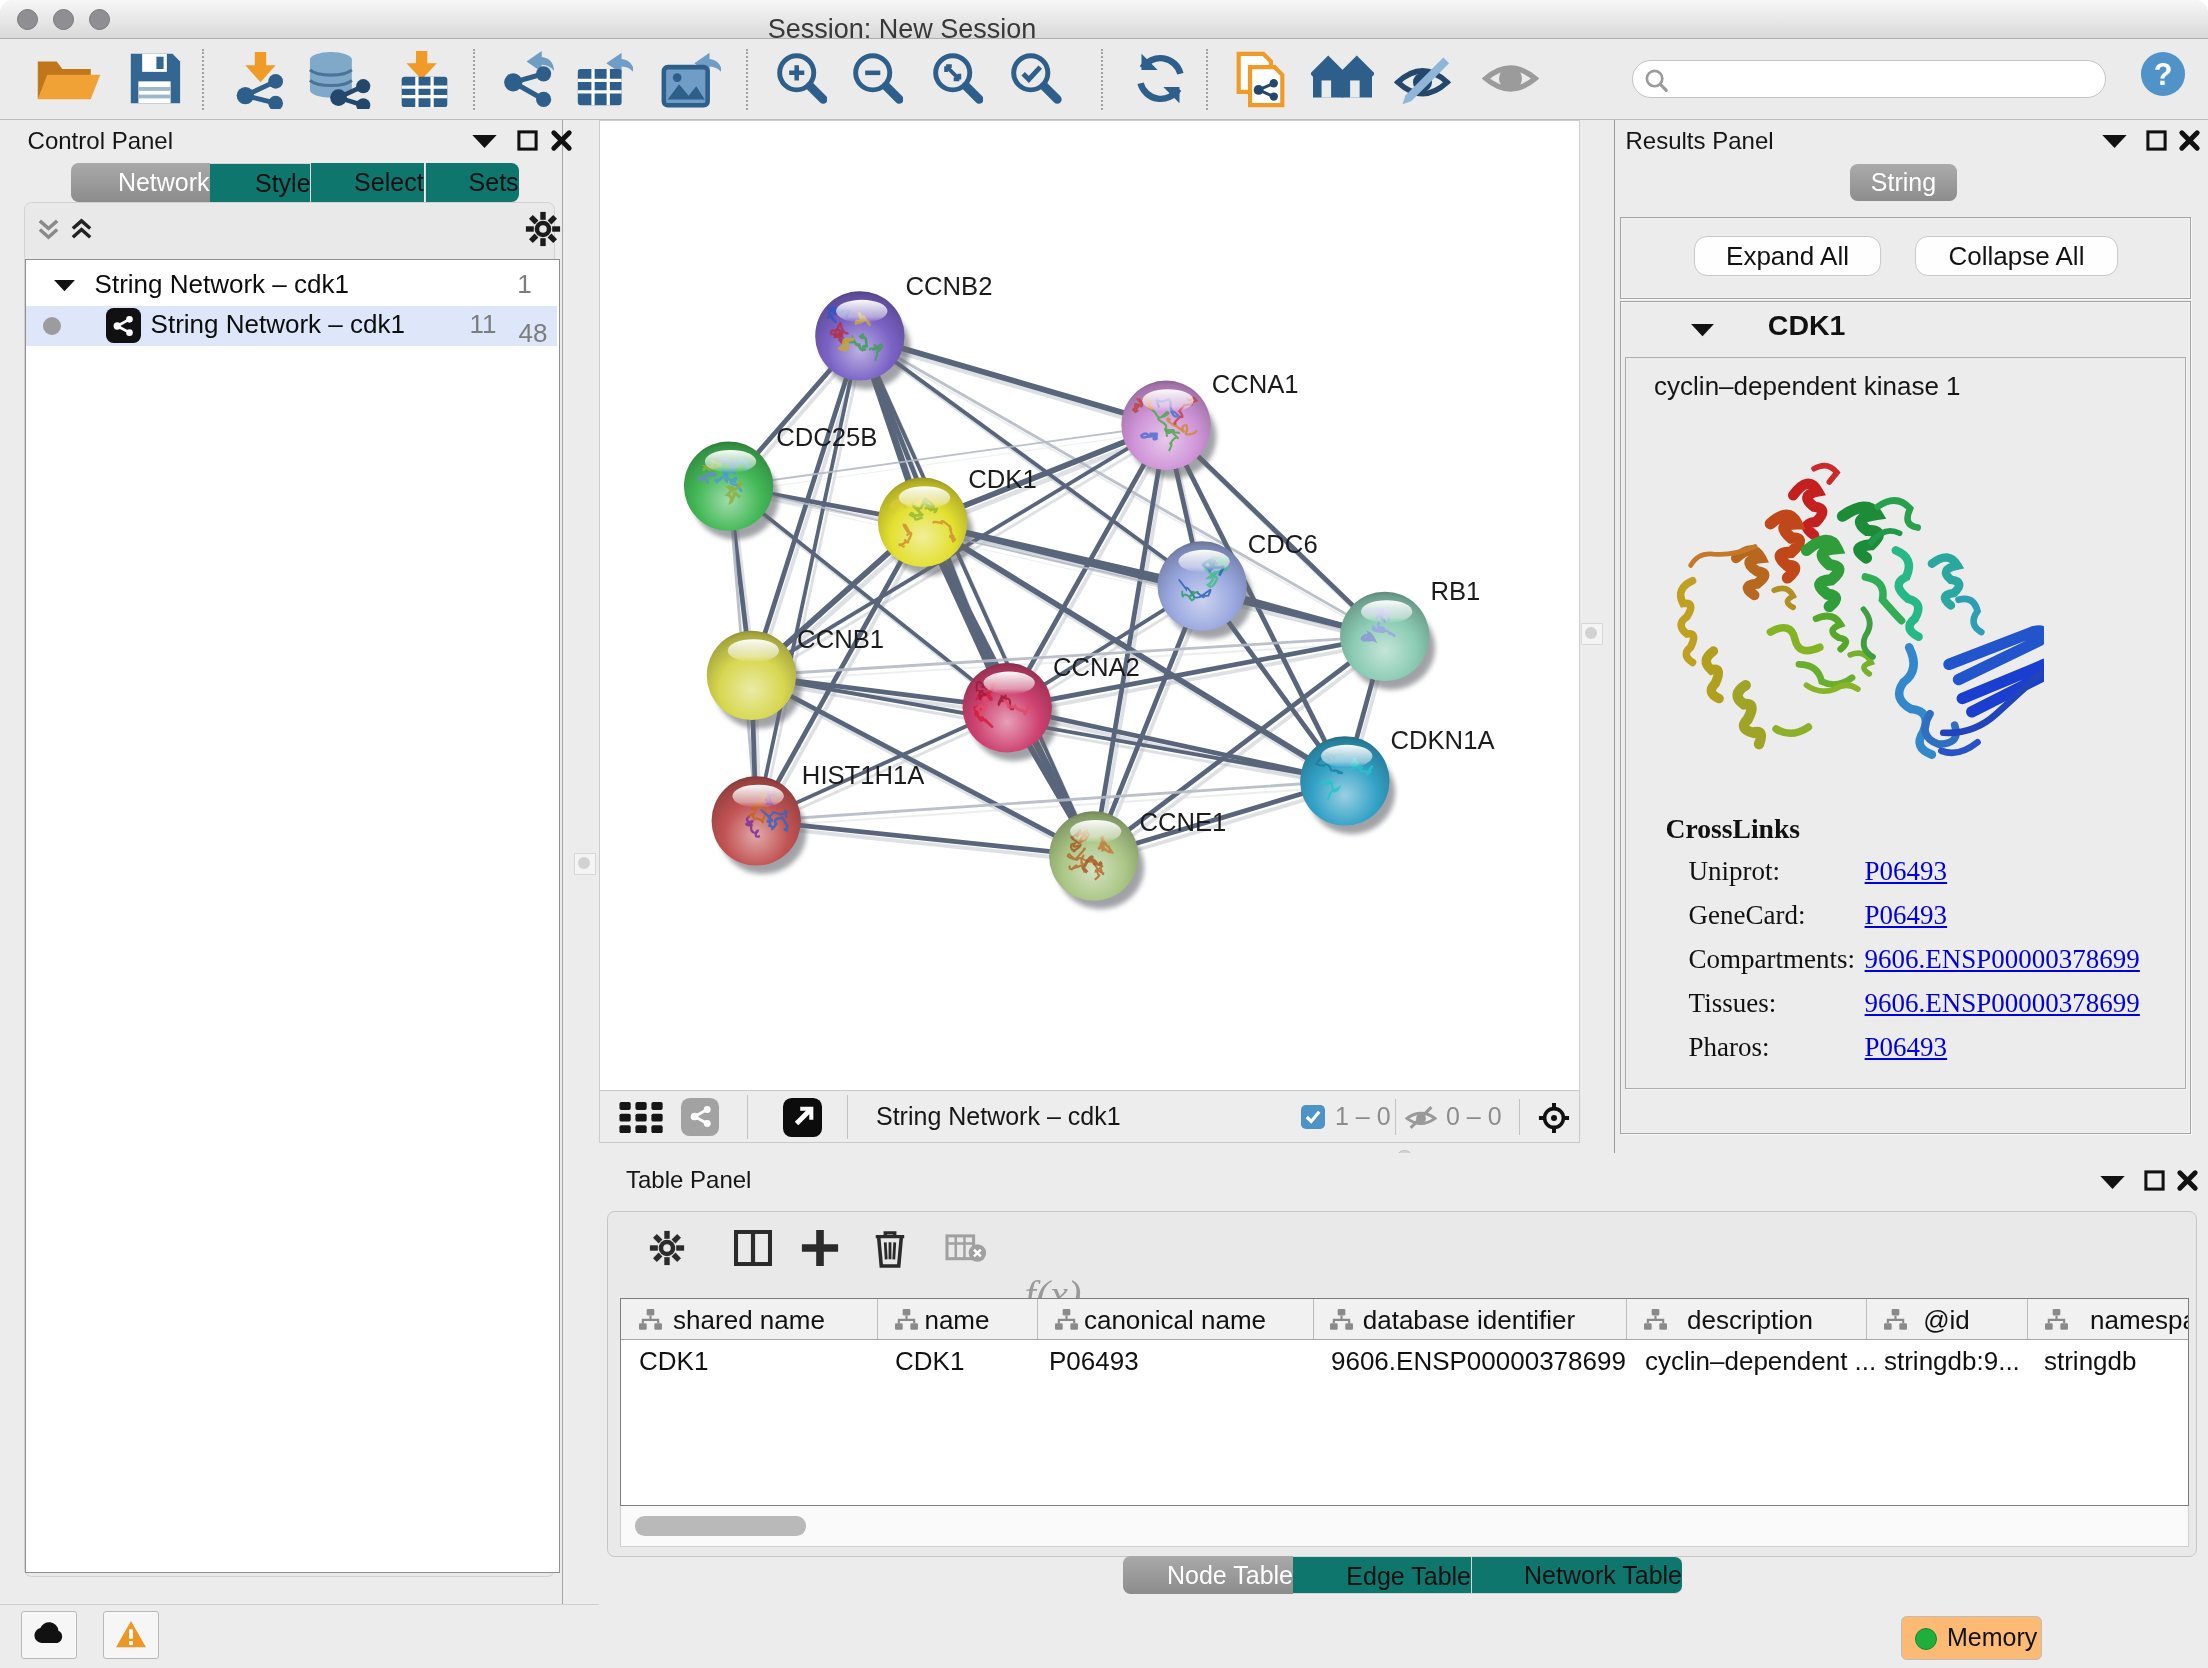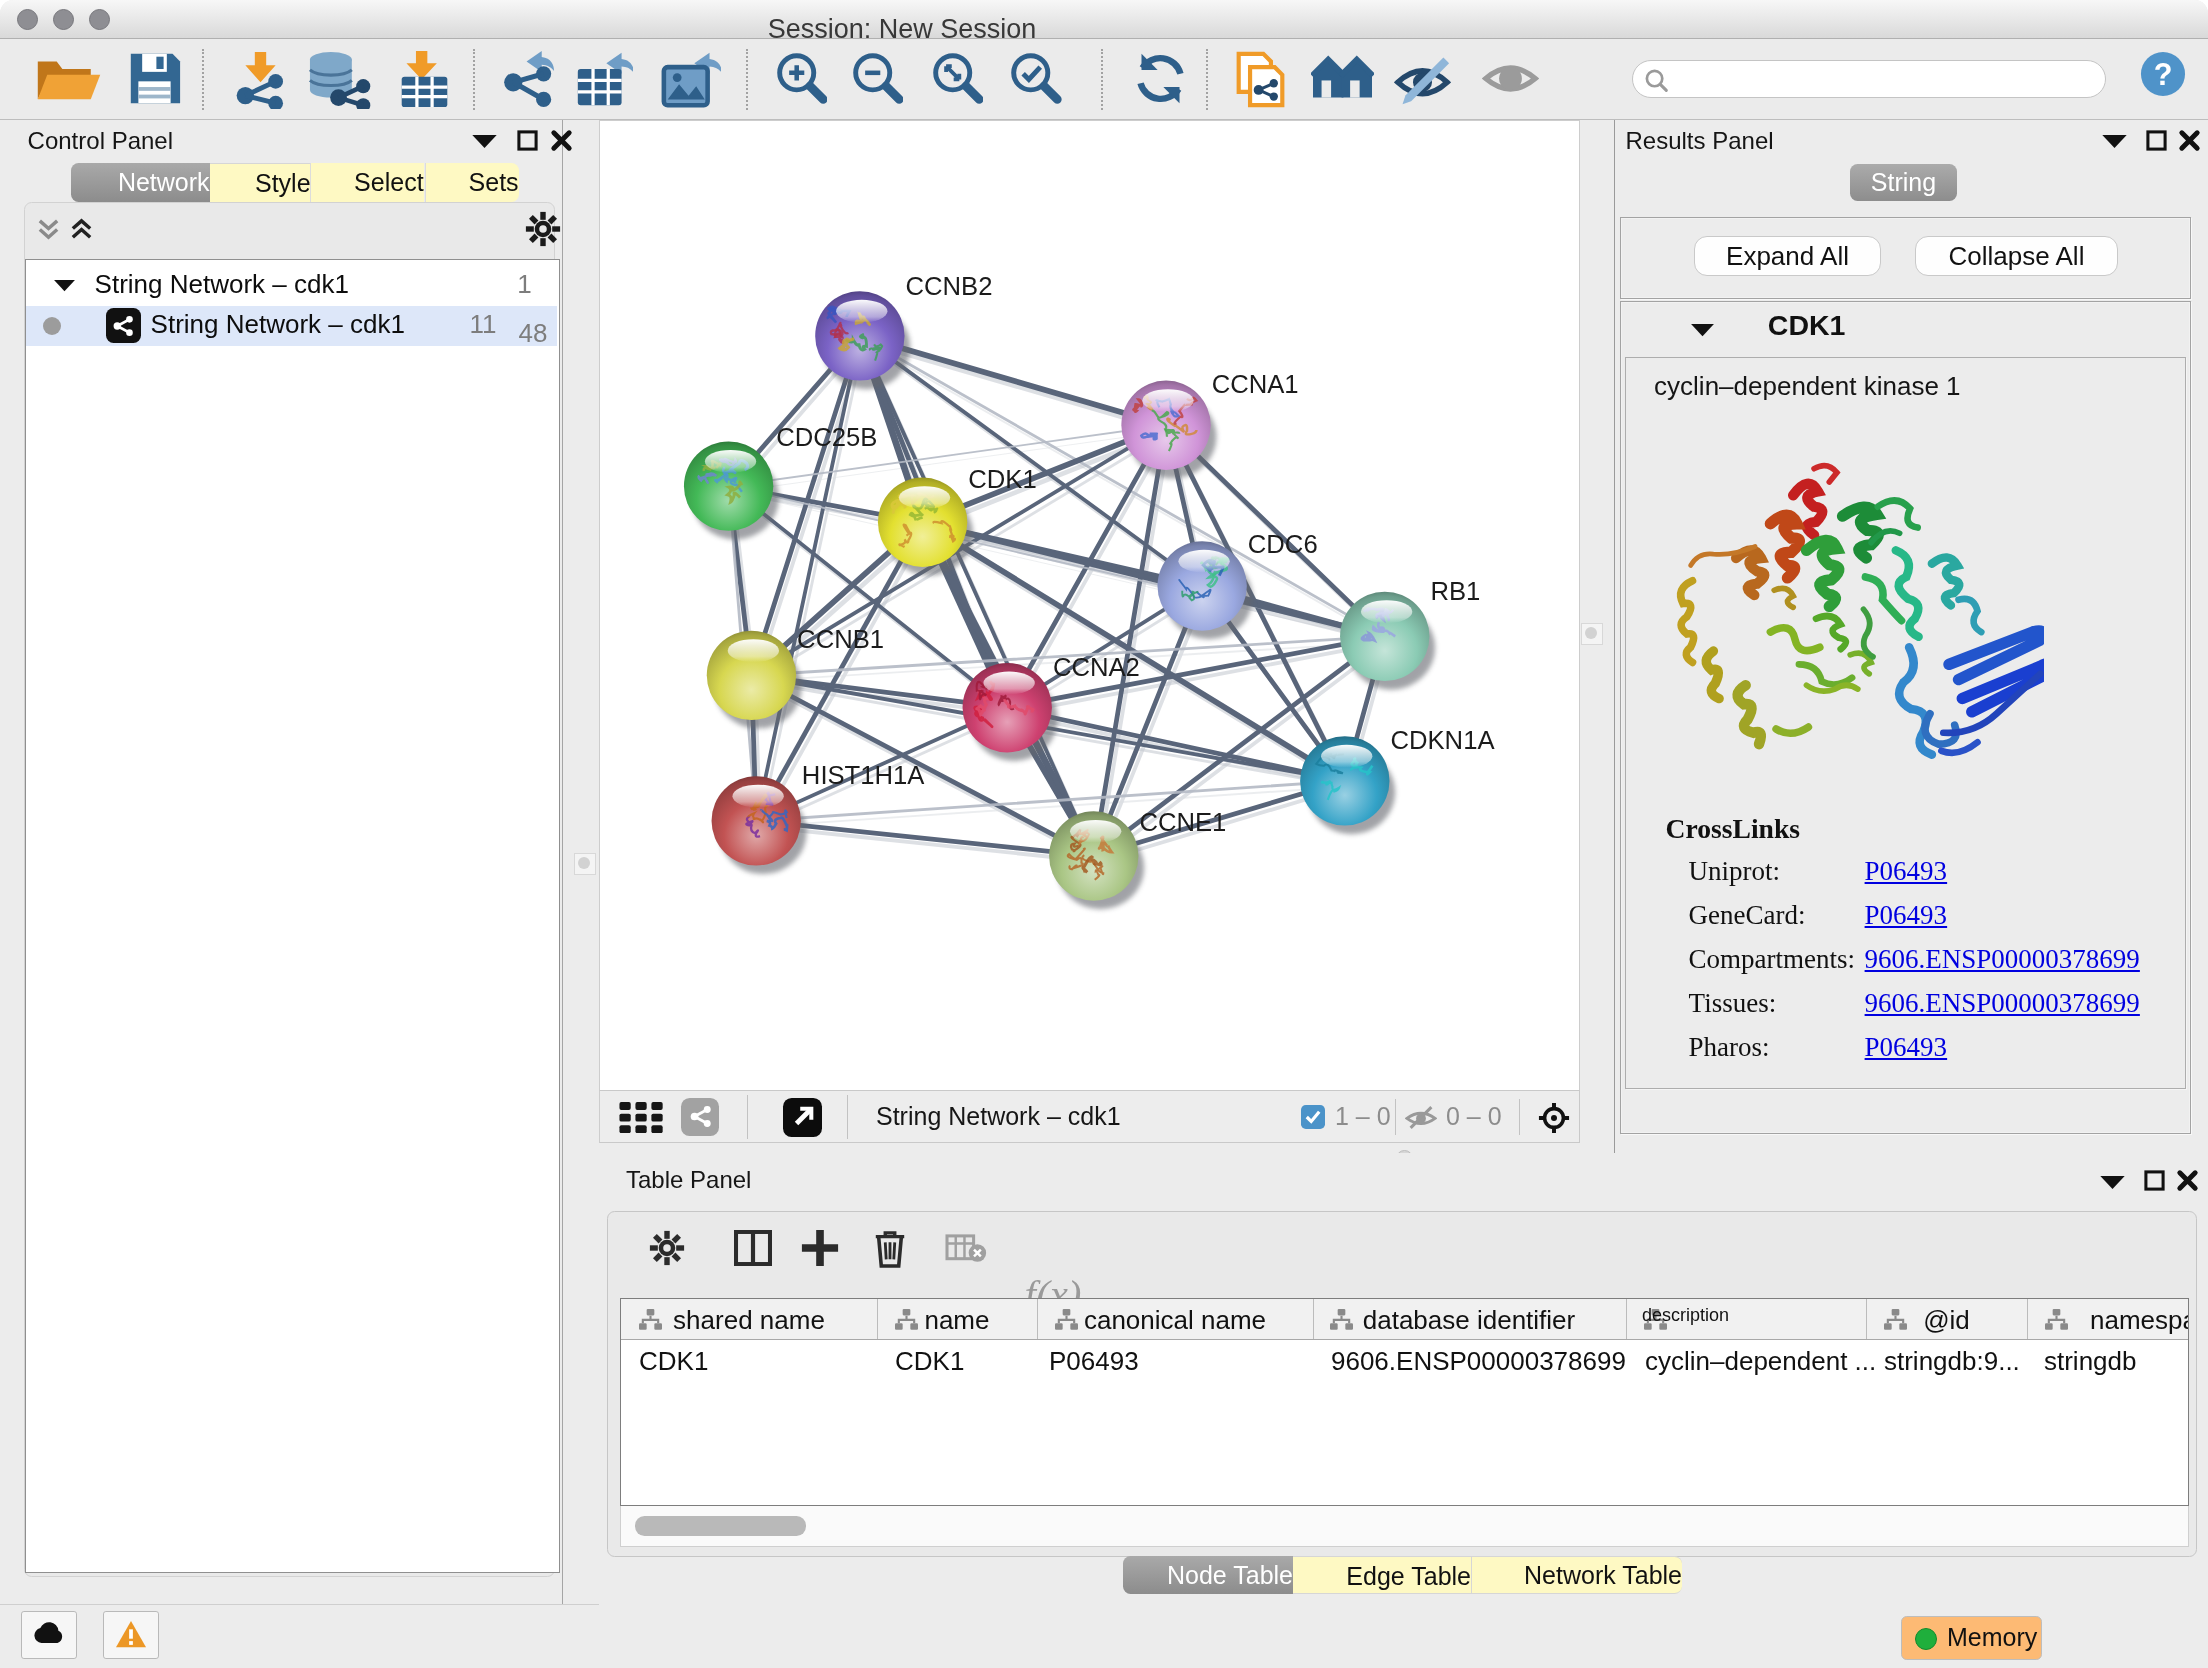--- a/index.html
+++ b/index.html
@@ -7,21 +7,21 @@
 #win{position:absolute;left:0;top:0;width:2208px;height:1668px;background:#ececec;border-radius:13.3px 13.3px 0 0;overflow:hidden;}
 #titlebar{position:absolute;left:0;top:0;width:2208px;height:38px;background:linear-gradient(#f7f7f7,#d9d9d9);border-bottom:1px solid #b0b0b0;}
 .tl{position:absolute;top:8.6px;width:21px;height:21px;border-radius:50%;background:#8e8e93;border:1px solid #77777c;box-sizing:border-box;}
 #title{position:absolute;top:14px;left:0;width:1804px;text-align:center;font-size:27px;color:#383838;}
 #toolbar{position:absolute;left:0;top:39px;width:2208px;height:80px;background:#ebebeb;border-bottom:1px solid #bdbdbd;}
 .tsep{position:absolute;top:9.5px;height:61px;width:0;border-left:2.9px dotted #a2a2a2;}
 .ticon{position:absolute;top:11.4px;}
 #searchbox{position:absolute;left:1632px;top:21px;width:474px;height:38px;background:#fff;border:1.9px solid #c4c4c4;border-radius:19px;box-sizing:border-box;}
 .panel-title{font-size:24px;color:#151515;}
 .tabsel{background:linear-gradient(#a9a9a9,#8c8c8c);color:#fff;}
-.tabun{background:#fef9c3;color:#111;}
+.tabun{background:#0f766e;color:#111;}
 .tab{position:absolute;box-sizing:border-box;text-align:right;font-size:25px;}
 #ctrl{position:absolute;left:7.6px;top:120px;width:554px;height:1489px;background:#ececec;border-right:1.9px solid #a5a5a5;}
 #canvas{position:absolute;left:599px;top:120px;width:981px;height:970px;background:#fff;border:1px solid #cdcdcd;border-bottom:none;box-sizing:border-box;}
 #canvasfoot{position:absolute;left:599px;top:1090px;width:981px;height:53px;background:#ededed;border:1px solid #c9c9c9;border-left:1px solid #cdcdcd;box-sizing:border-box;}
 #results{position:absolute;left:1614px;top:120px;width:594px;height:1033px;background:#ececec;border-left:1.9px solid #9a9a9a;}
 #tablepanel{position:absolute;left:599px;top:1153px;width:1609px;height:457px;background:#ececec;}
 #statusbar{position:absolute;left:0;top:1604px;width:2208px;height:65px;background:#ececec;border-top:1px solid #cfcfcf;}
 .etch{border:1px solid #a3a3a3;box-shadow:inset 0 0 0 1px #f2f2f2, 1px 1px 0 #f8f8f8;}
 .btn{background:#fefefe;border:1px solid #c9c9c9;border-radius:13px;text-align:center;font-size:26px;color:#111;box-sizing:border-box;}
 a.lk{color:#0000e0;text-decoration:underline;}
@@ -764,21 +764,21 @@
           </div>
 <div style="position:absolute;left:1005px;top:0;width:240px;height:40px;border-right:1px solid #bcbcbc;">
             <svg style="position:absolute;left:17px;top:8.6px" width="25" height="23" viewBox="0 0 13 12">
               <g fill="#8a8a8a">
                 <rect x="4.5" y="0.5" width="4" height="3.4" rx="0.6"></rect>
                 <rect x="0.5" y="8" width="4" height="3.4" rx="0.6"></rect>
                 <rect x="8.5" y="8" width="4" height="3.4" rx="0.6"></rect>
                 <path d="M6.5 4 v2.2 M2.5 8 v-1.8 h8 V8" fill="none" stroke="#8a8a8a" stroke-width="1.1"></path>
               </g>
             </svg>
-            <div style="position:absolute;left:16px;top:5.7px;width:240px;font-size:18px;color:#111;">description</div>
+            <div style="position:absolute;left:4px;top:5.7px;width:240px;text-align:center;font-size:26px;color:#111;">description</div>
           </div>
 <div style="position:absolute;left:1245px;top:0;width:161px;height:40px;border-right:1px solid #bcbcbc;">
             <svg style="position:absolute;left:17px;top:8.6px" width="25" height="23" viewBox="0 0 13 12">
               <g fill="#8a8a8a">
                 <rect x="4.5" y="0.5" width="4" height="3.4" rx="0.6"></rect>
                 <rect x="0.5" y="8" width="4" height="3.4" rx="0.6"></rect>
                 <rect x="8.5" y="8" width="4" height="3.4" rx="0.6"></rect>
                 <path d="M6.5 4 v2.2 M2.5 8 v-1.8 h8 V8" fill="none" stroke="#8a8a8a" stroke-width="1.1"></path>
               </g>
             </svg>

